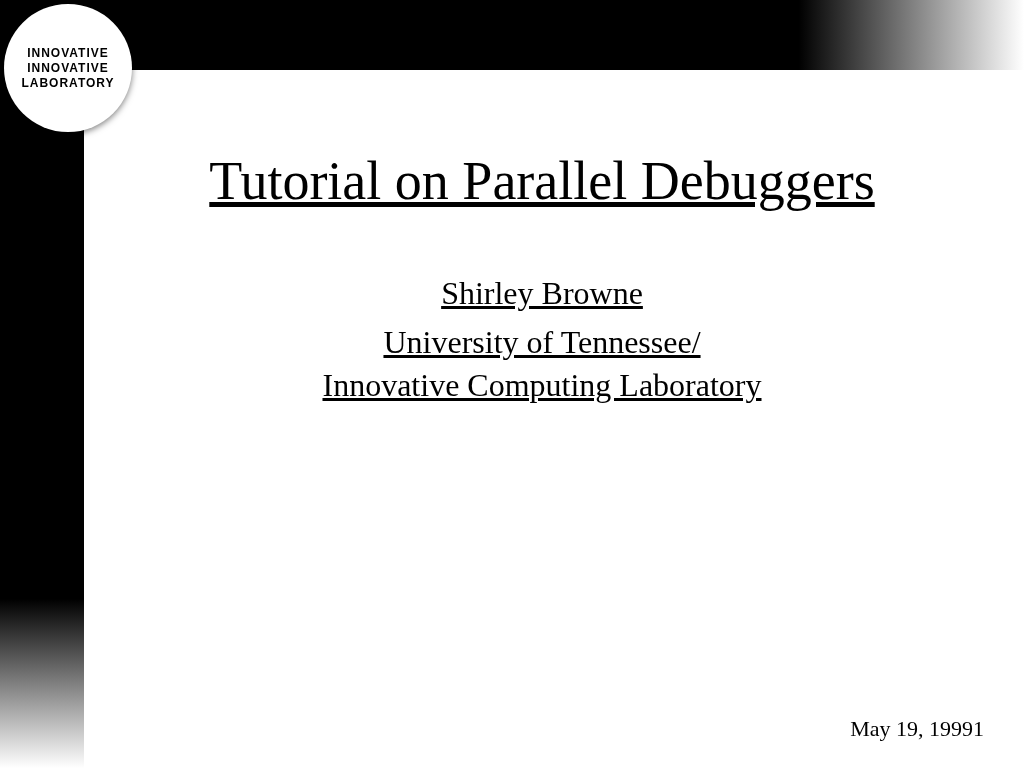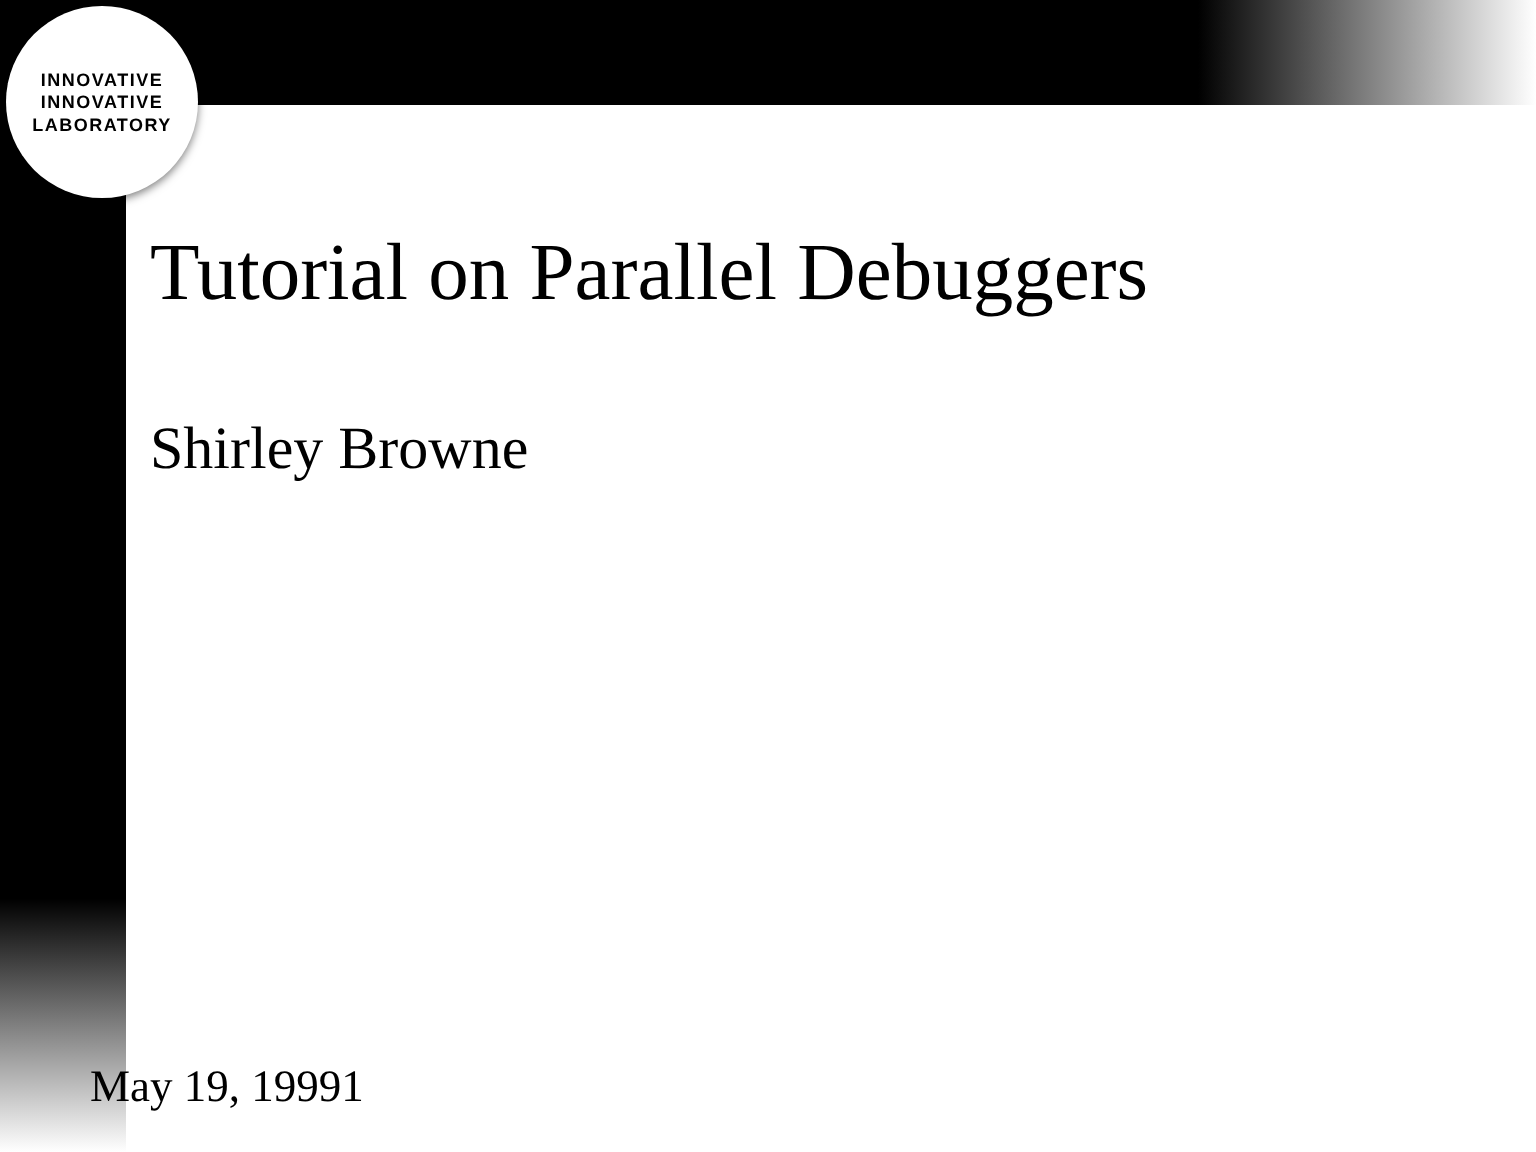--- a/index.html
+++ b/index.html
@@ -65,44 +65,45 @@
     line-height: 1.25;
     color: #000;
   }
 
   
   .content {
     position: absolute;
     top: 150px;
     left: 100px;
     right: 40px;
-    text-align: left;
+    text-align: center;
     color: #000;
+    text-decoration: underline;
   }
   .title {
     font-size: 54px;
     font-weight: 400;
     margin-bottom: 60px;
   }
   .line {
-    font-size: 40px;
+    font-size: 32px;
     line-height: 1.35;
   }
   .italic { font-style: italic; }
   .block { margin-bottom: 6px; }
 
   
   .footer {
     position: absolute;
     left: 60px;
     right: 40px;
     bottom: 26px;
-    font-size: 30px;
+    font-size: 22px;
     display: flex;
-    justify-content: flex-start;
+    justify-content: flex-end;
   }
 </style>
 </head>
 <body>
 
 <div class="slide">
 
   <div class="top-band"></div>
   <div class="left-band"></div>
   <div class="content-bg"></div>
@@ -115,20 +116,24 @@
     </div>
   </div>
 
   <div class="content">
     <div class="title">Tutorial on Parallel Debuggers</div>
 
     <div class="block">
       <div class="line">Shirley Browne</div>
     </div>
 
+    <div class="block">
+      <div class="line">University of Tennessee/</div>
+      <div class="line">Innovative Computing Laboratory</div>
+    </div>
 
 
   </div>
 
   <div class="footer">
     <span>May 19, 1999</span>
     <span>1</span>
   </div>
 
 </div>

